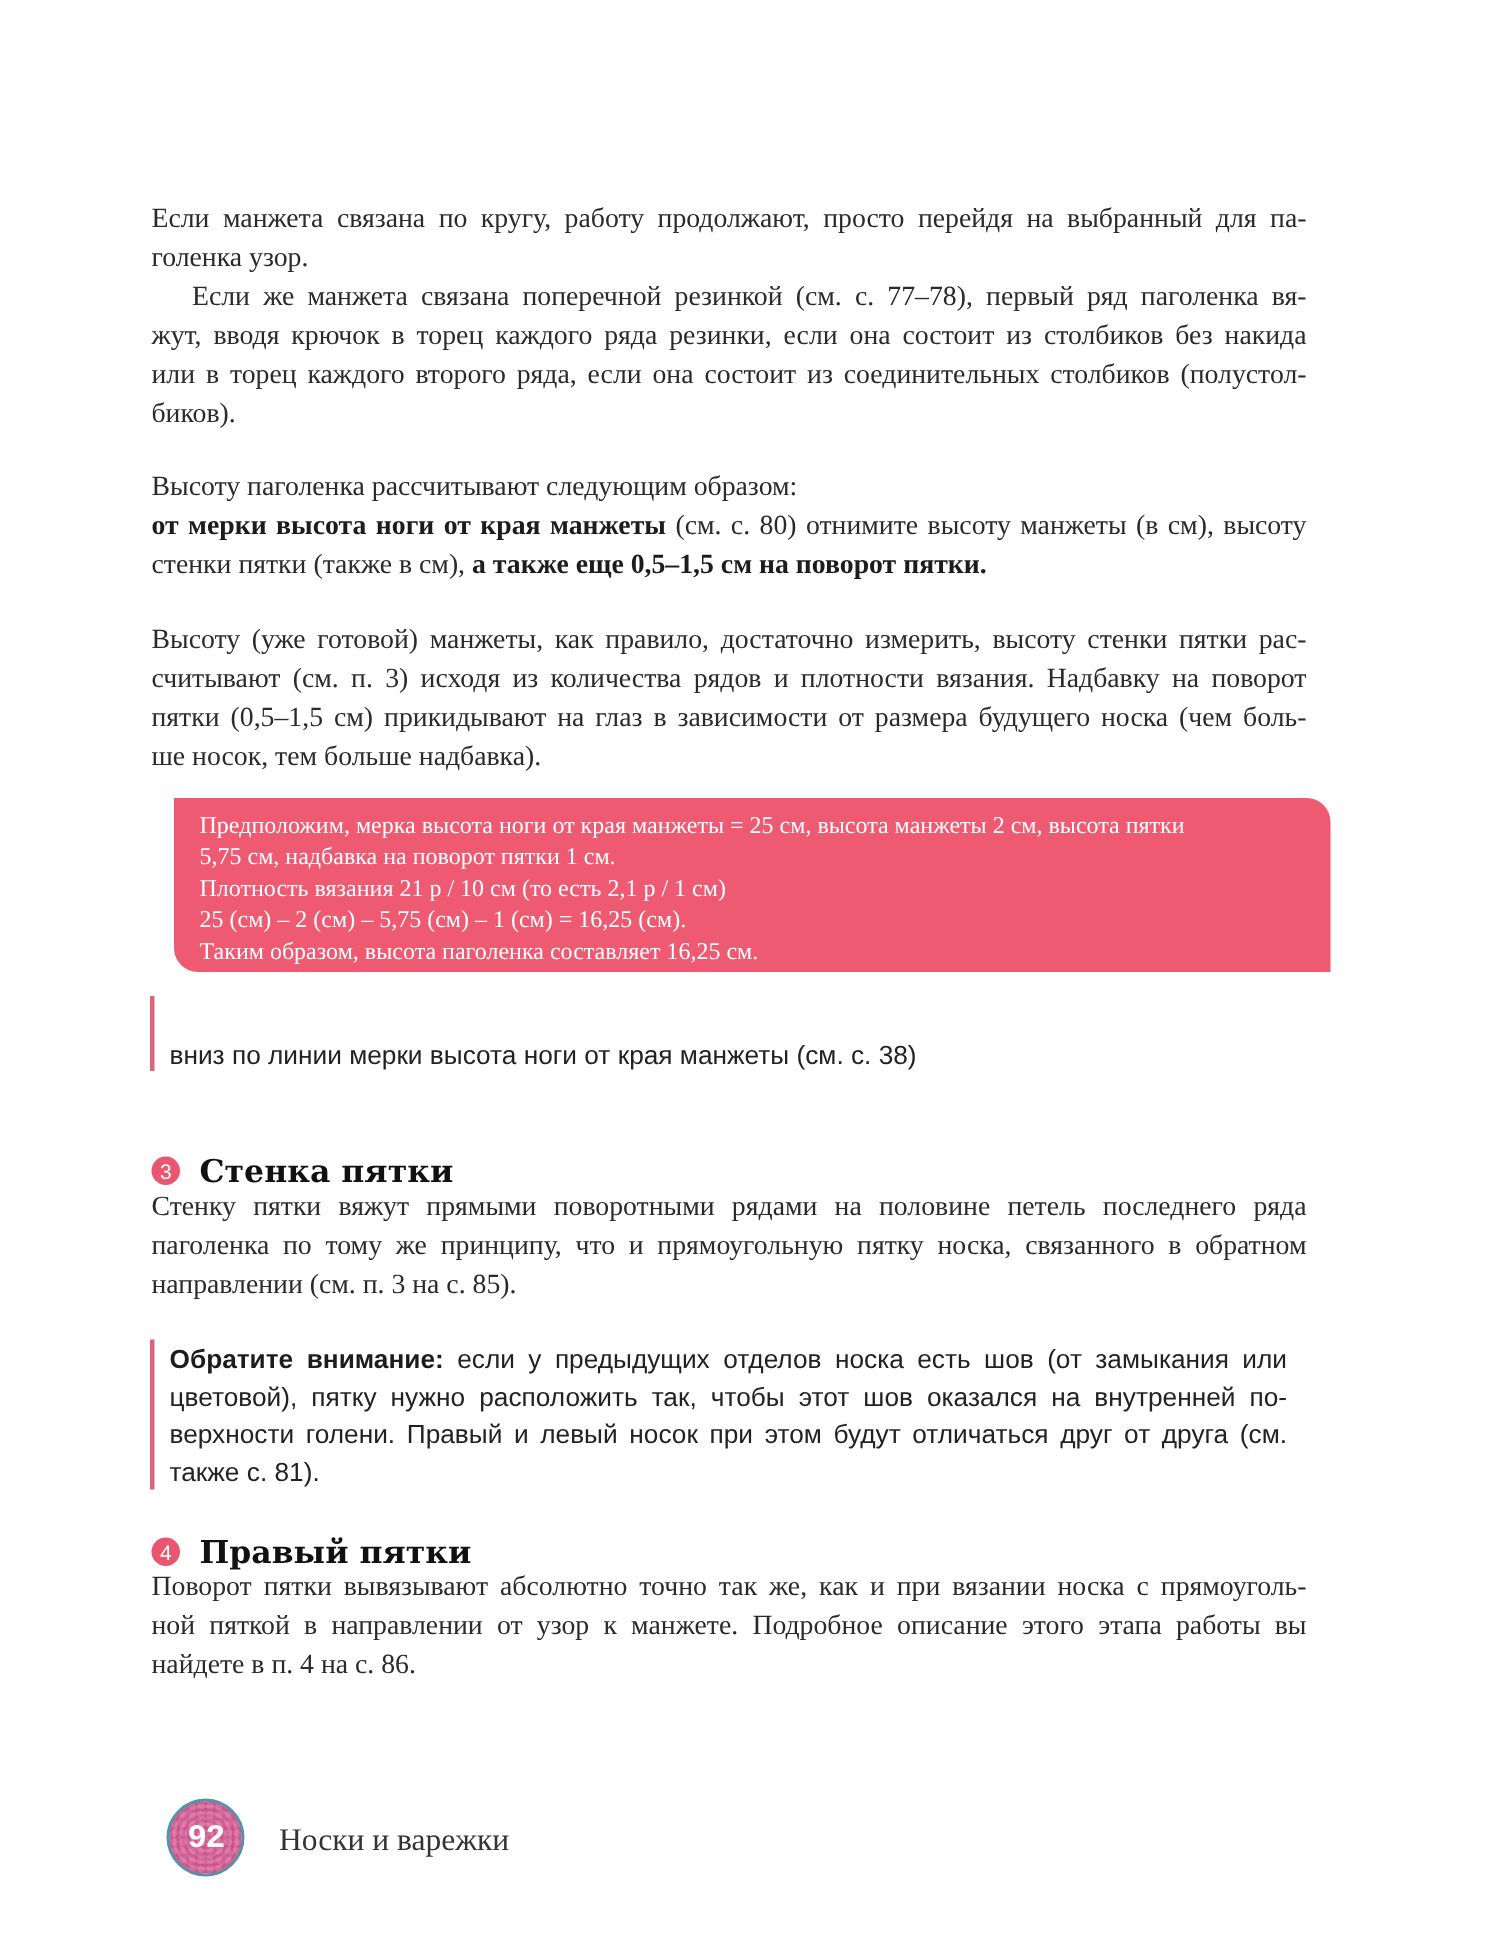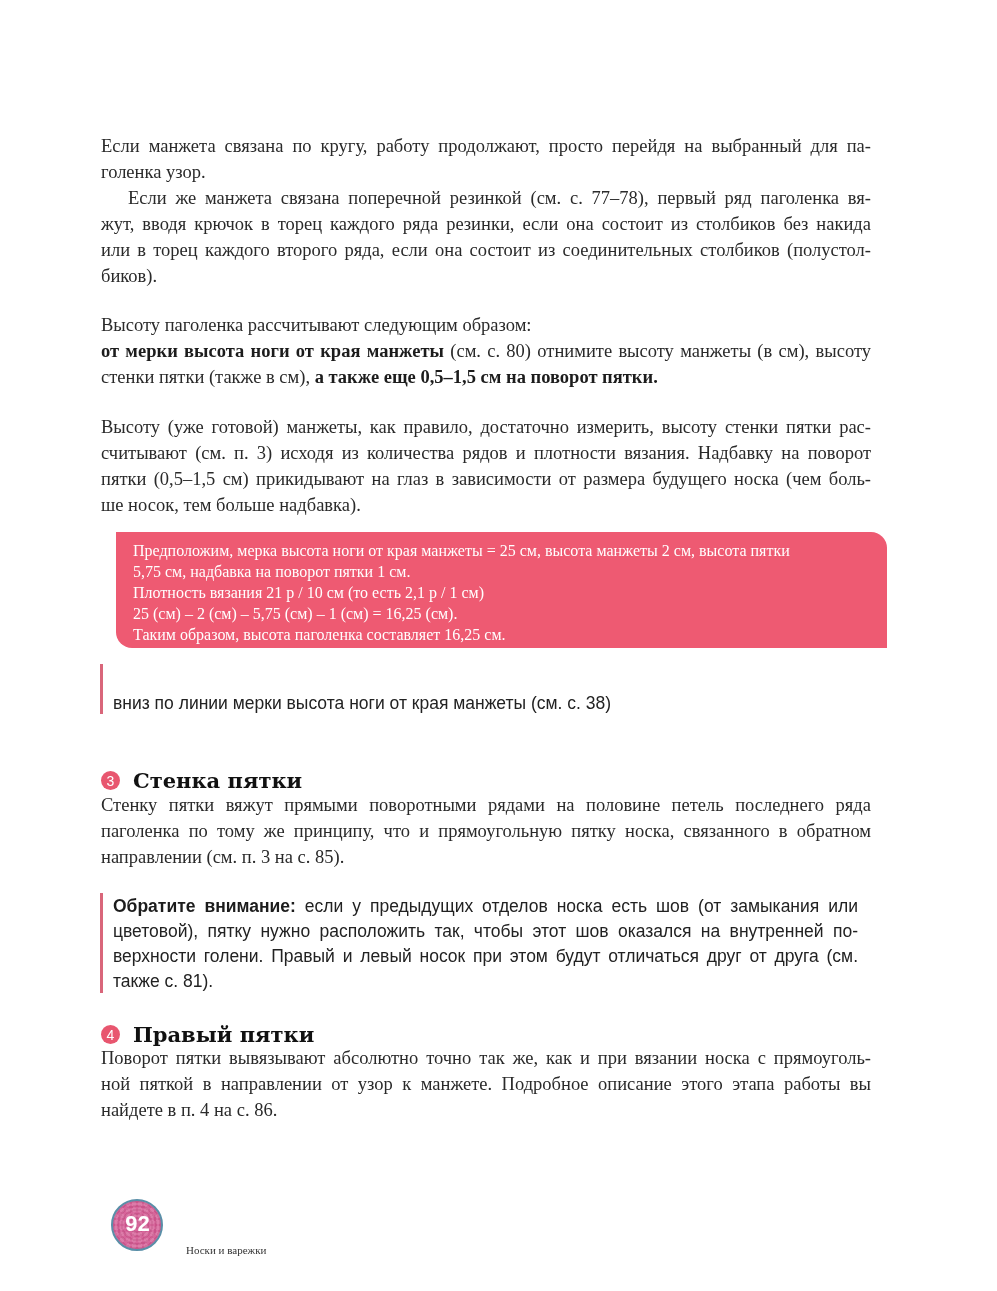--- a/index.html
+++ b/index.html
@@ -25,21 +25,21 @@
   .heading-text { font-family:"DejaVu Serif", serif; font-weight:bold; font-size:21px; color:#111; }
   .footer-badge { position:absolute; left:111px; top:1199px; width:52px; height:52px;
                   border-radius:50%;
                   background:
                     radial-gradient(circle at 50% 50%, rgba(255,255,255,0.15) 0 2px, transparent 3px) 0 0/6px 6px,
                     repeating-radial-gradient(circle at 50% 50%, #D7649A 0 2px, #C9548A 2px 4px);
                   border:2px solid #5A8FA8; box-sizing:border-box;
                   display:flex; align-items:center; justify-content:center; }
   .footer-badge span { color:#fff; font-family:Liberation Mono, monospace;
                        font-size:22px; font-weight:bold; letter-spacing:-1px; }
-  .footer-title { position:absolute; left:186px; top:1214px; font-size:11px; color:#333;margin-top:30px; }
+  .footer-title { position:absolute; left:186px; top:1214px; font-size:21px; color:#333; }
 </style>
 </head>
 <body>
 
 <div class="line just" style="top:133px;">Если манжета связана по кругу, работу продолжают, просто перейдя на выбранный для па-</div>
 <div class="line" style="top:159px;">голенка узор.</div>
 <div class="line just" style="top:185px; left:128px; width:743px;">Если же манжета связана поперечной резинкой (см. с. 77–78), первый ряд паголенка вя-</div>
 <div class="line just" style="top:211px;">жут, вводя крючок в торец каждого ряда резинки, если она состоит из столбиков без накида</div>
 <div class="line just" style="top:237px;">или в торец каждого второго ряда, если она состоит из соединительных столбиков (полустол-</div>
 <div class="line" style="top:263px;">биков).</div>

